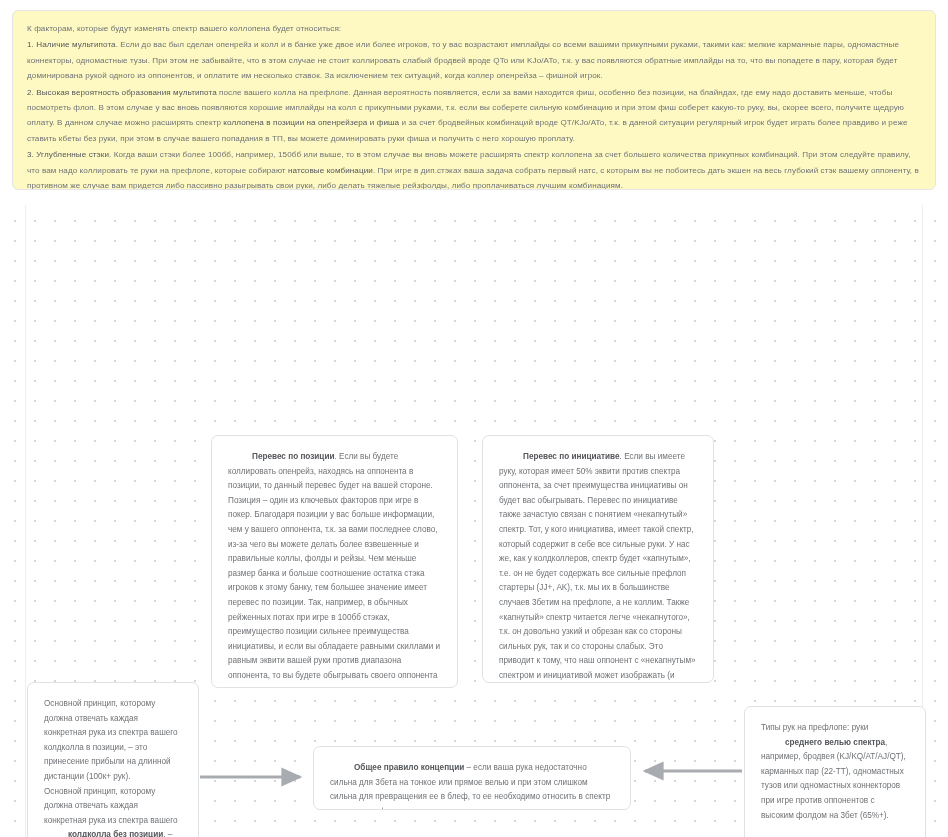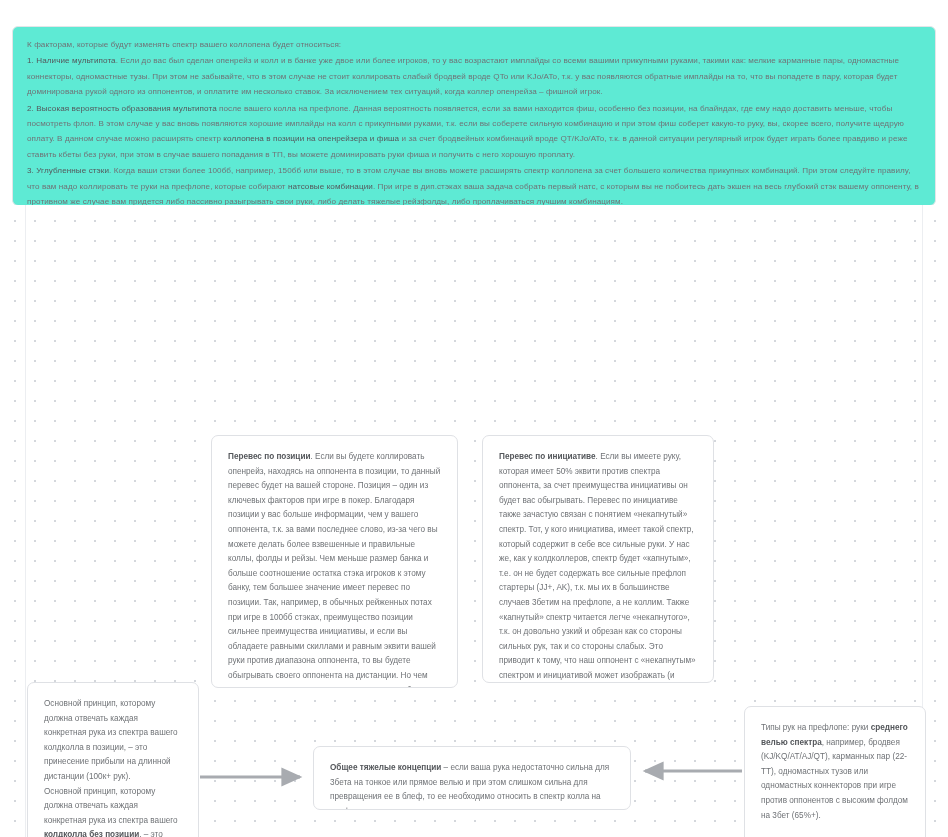--- a/index.html
+++ b/index.html
@@ -14,25 +14,25 @@
     font-family: "Liberation Sans", "DejaVu Sans", sans-serif;
     color: #6a6d72;
     overflow: hidden;
     position: relative;
   }
 
   
   #doc-panel {
     position: absolute;
     left: 12px;
-    top: 26px;
+    top: 10px;
     width: 924px;
     height: 180px;
     box-sizing: border-box;
-    background: #5eead4;
+    background: #fef9c3;
     border: 1px solid #e3e5e8;
     border-radius: 6px;
     padding: 10px 14px 6px 14px;
     overflow: hidden;
   }
   #doc-panel p {
     margin: 0 0 1px 0;
     font-size: 8.1px;
     line-height: 15.4px;
     color: #6f7276;
@@ -71,21 +71,21 @@
     box-sizing: border-box;
     background: #ffffff;
     border: 1px solid #dfe1e5;
     border-radius: 7px;
     padding: 14px 16px;
     font-size: 8.2px;
     line-height: 14.6px;
     color: #6f7276;
     overflow: hidden;
   }
-  .node b { color: #54575b; font-weight: 700; }
+  .node b { color: #54575b; font-weight: 700; margin-left: 24px; }
   .node p { margin: 0; }
 
   #node-position   { left: 211px; top: 230px; width: 247px; height: 253px; }
   #node-initiative { left: 482px; top: 230px; width: 232px; height: 248px; }
   #node-principle  { left: 27px;  top: 477px; width: 172px; height: 199px; }
   #node-general    { left: 313px; top: 541px; width: 318px; height: 64px;  }
   #node-handtypes  { left: 744px; top: 501px; width: 182px; height: 157px; }
 
   
   #connectors {
@@ -156,21 +156,21 @@
 
   <div class="node" id="node-principle">
     <p>
       <span>Основной принцип, которому должна отвечать каждая конкретная рука из спектра вашего колдколла в позиции, – это принесение прибыли на длинной дистанции (100к+ рук).</span><br>
       <span>Основной принцип, которому должна отвечать каждая конкретная рука из спектра вашего </span><b>колдколла без позиции</b><span>, – это принесение меньших убытков, чем -100бб/100 для позиции BB и -50бб/100 для позиции SB.</span>
     </p>
   </div>
 
   <div class="node" id="node-general">
     <p>
-      <b>Общее тяжелые концепции</b><span> – если ваша рука недостаточно сильна для 3бета на тонкое или прямое велью и при этом слишком сильна для превращения ее в блеф, то ее необходимо относить в спектр колла на префлопе.</span>
+      <b>Общее правило концепции</b><span> – если ваша рука недостаточно сильна для 3бета на тонкое или прямое велью и при этом слишком сильна для превращения ее в блеф, то ее необходимо относить в спектр колла на префлопе.</span>
     </p>
   </div>
 
   <div class="node" id="node-handtypes">
     <p>
       <span>Типы рук на префлопе: руки </span><b>среднего велью спектра</b><span>, например, бродвея (KJ/KQ/AT/AJ/QT), карманных пар (22-TT), одномастных тузов или одномастных коннекторов при игре против оппонентов с высоким фолдом на 3бет (65%+).</span>
     </p>
   </div>
 
 </div>

